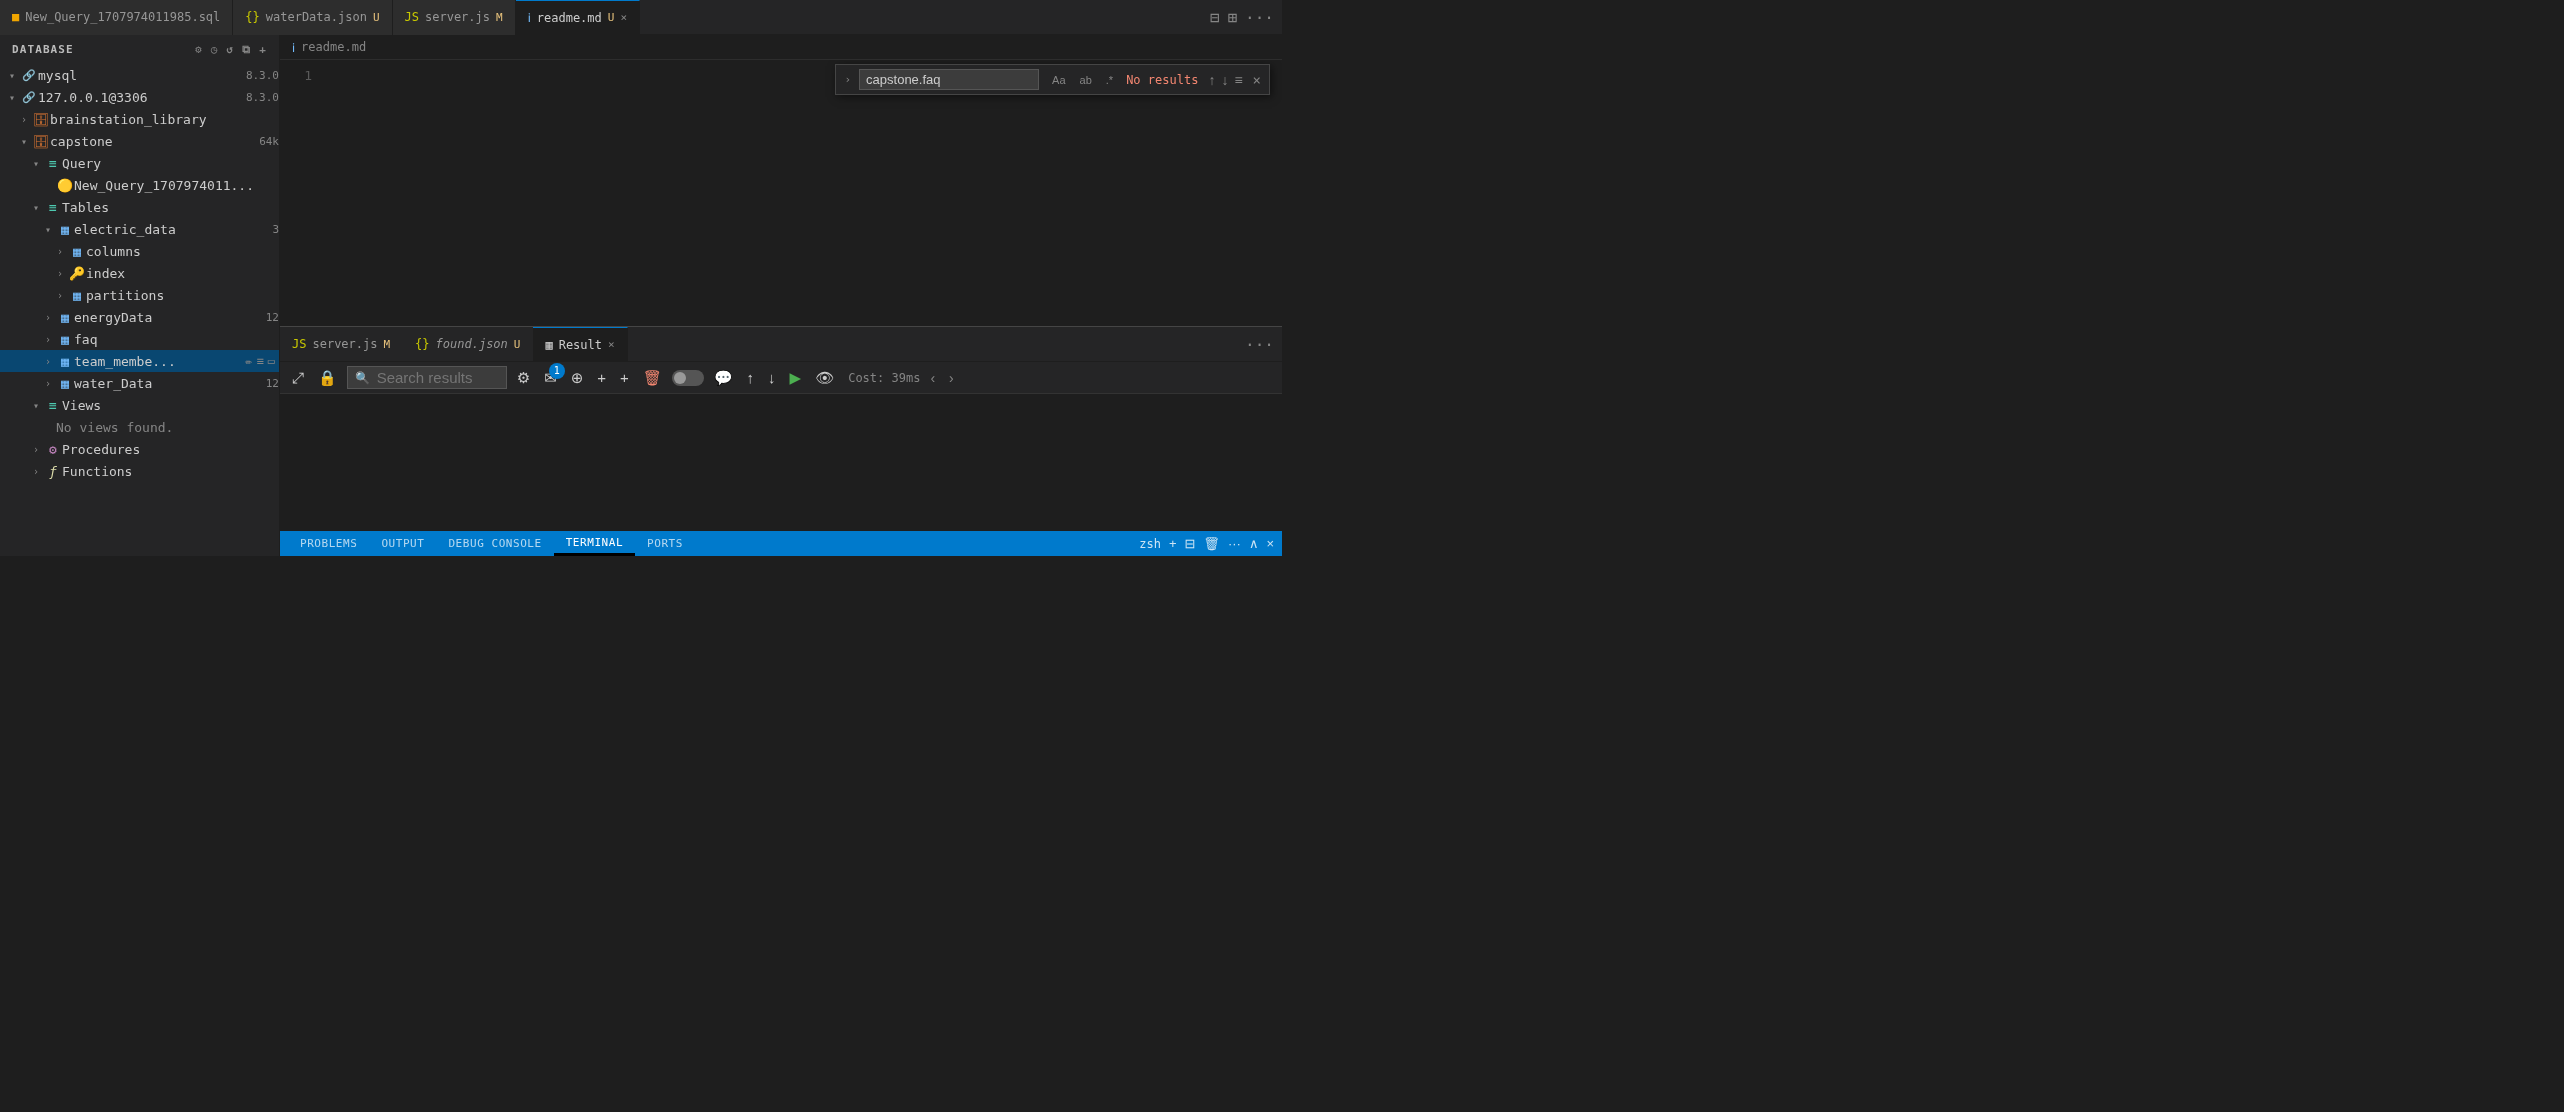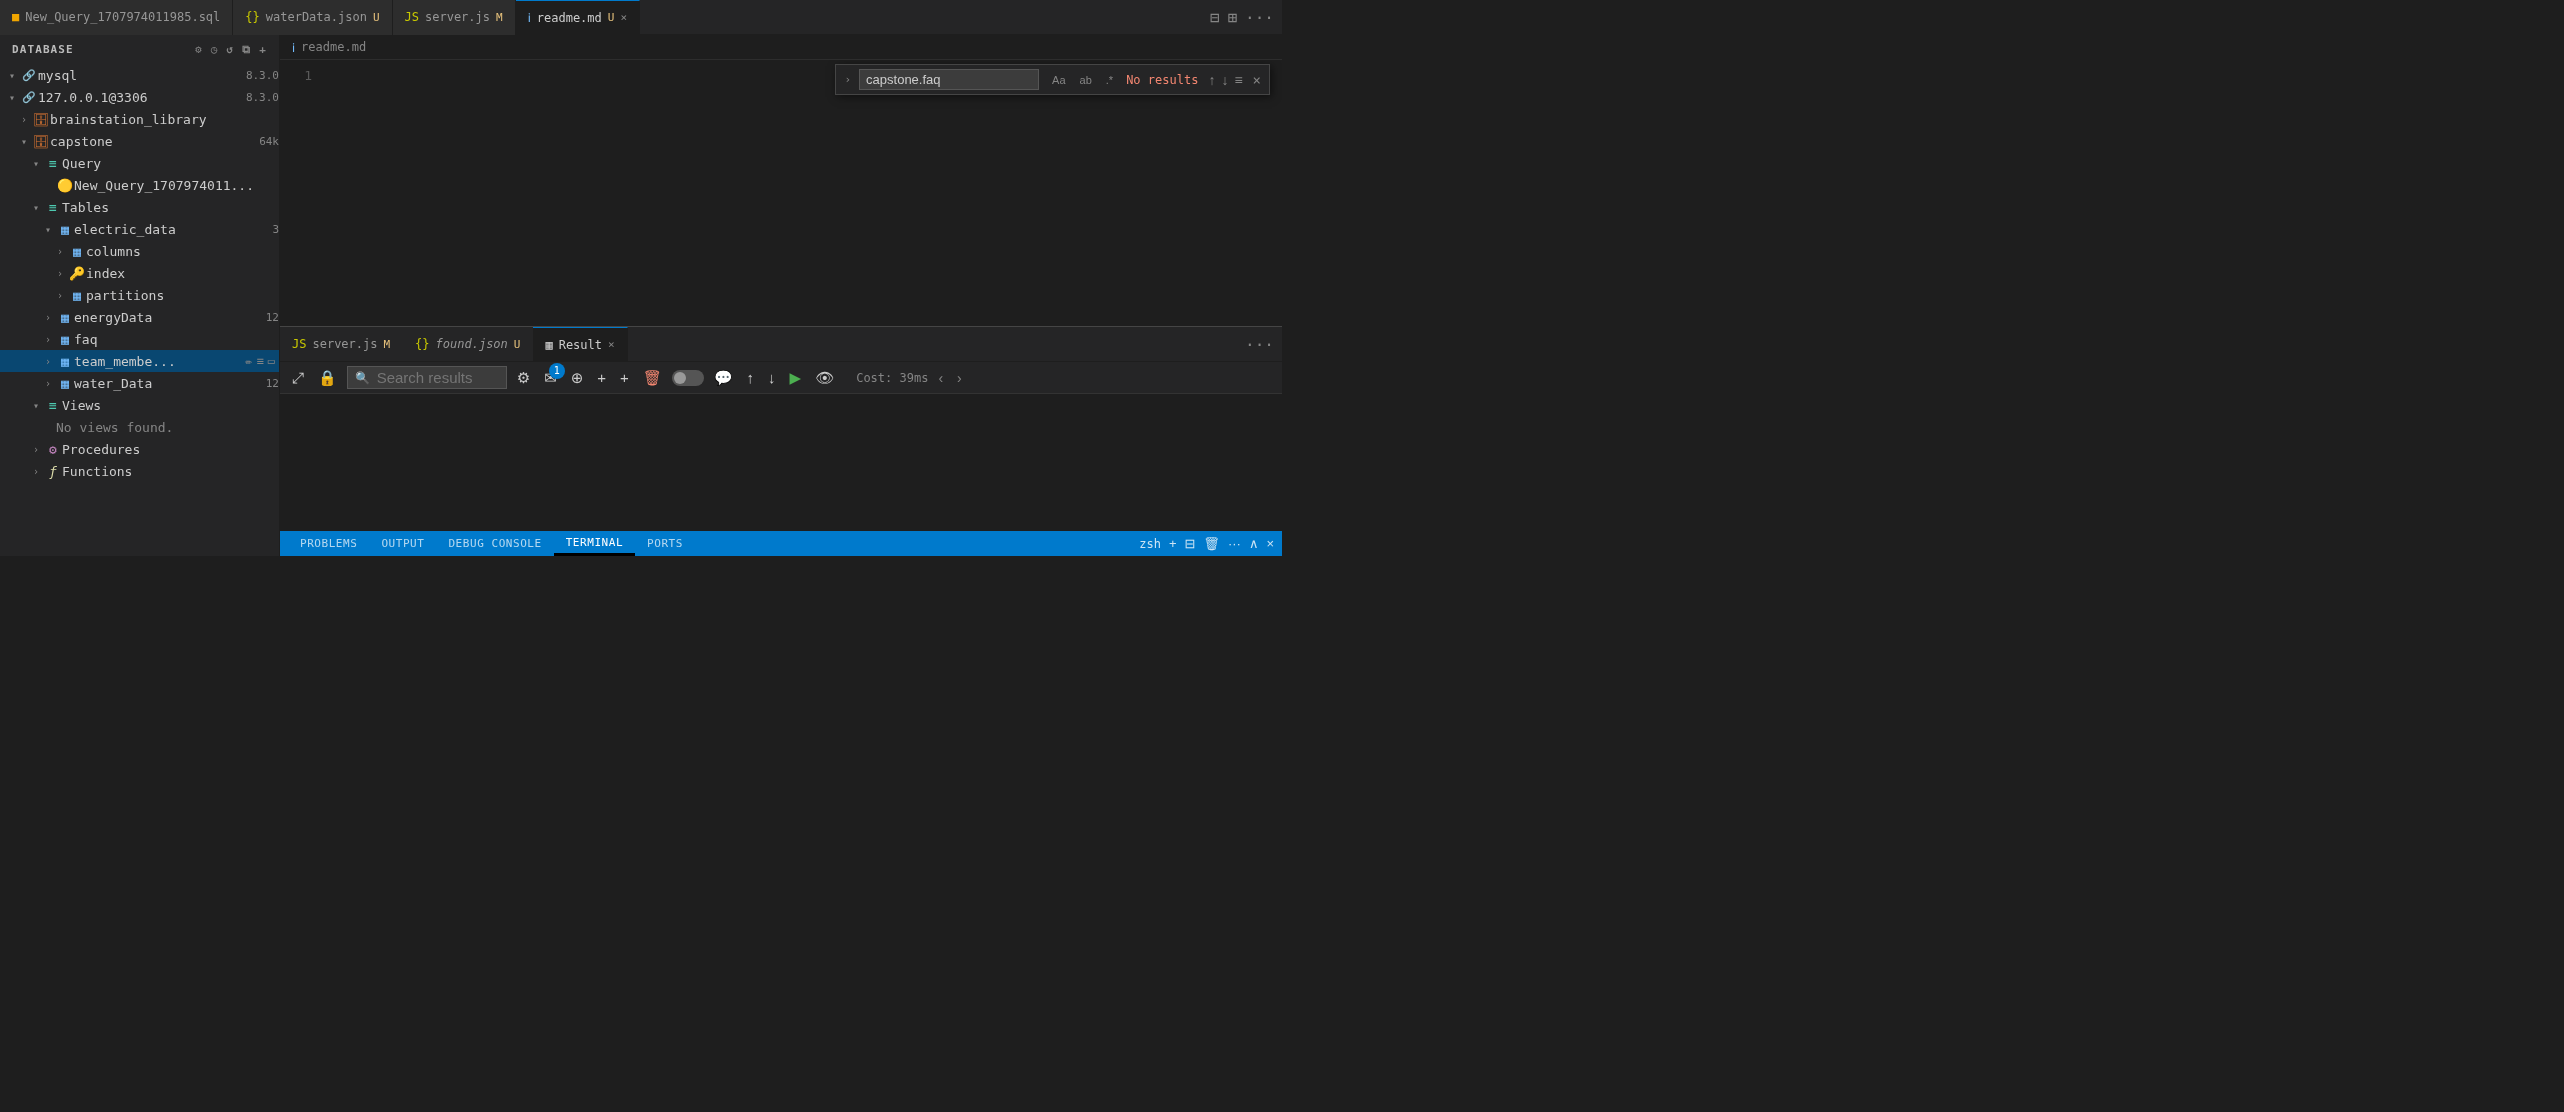--- a/index.html
+++ b/index.html
@@ -353,21 +353,21 @@
       width: 12px;
       height: 12px;
       background: #999;
       border-radius: 50%;
       top: 2px;
       left: 2px;
     }
     .toolbar-cost {
       color: #858585;
       font-size: 12px;
-      margin-left: 12px;
+      margin-left: 4px;
     }
     .toolbar-nav-btn {
       background: transparent;
       border: none;
       color: #858585;
       cursor: pointer;
       font-size: 14px;
       padding: 2px 4px;
     }
     .panel-content {

